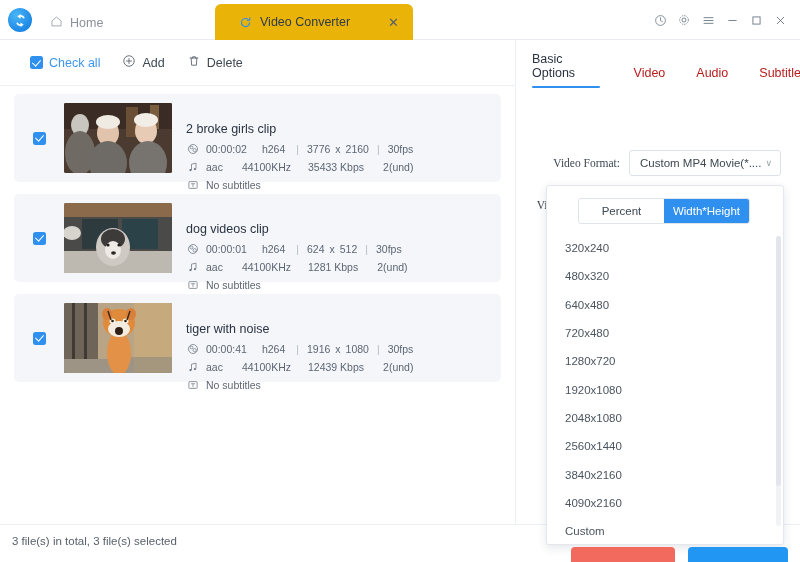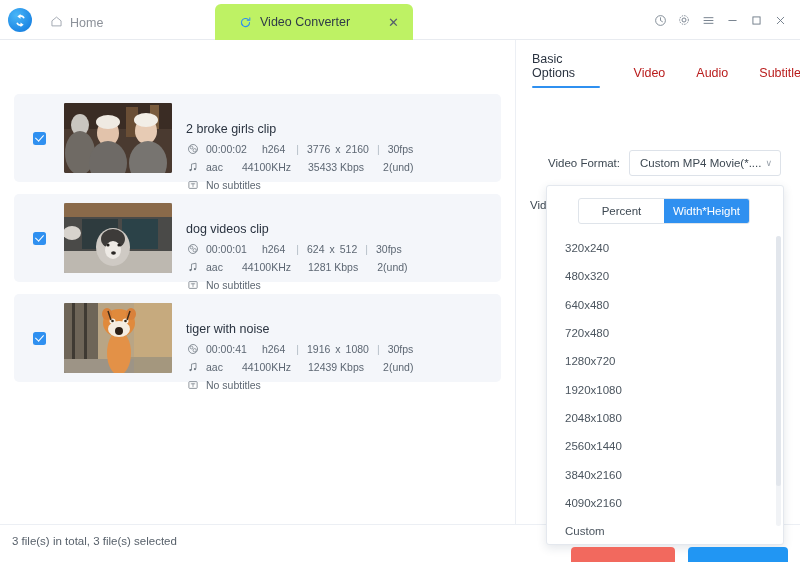--- a/index.html
+++ b/index.html
@@ -36,21 +36,21 @@
     height: 34px;
     display: flex; align-items: center; gap: 7px;
     padding: 0 14px 0 6px;
     color: #8a9099; font-size: 12.5px;
   }
   .home-tab .lbl { color: #8c9199; }
 
   .app-tab {
     position: absolute; left: 215px; top: 4px;
     width: 198px; height: 36px;
-    background: #bef264;
+    background: #eab308;
     border-radius: 6px 6px 0 0;
     display: flex; align-items: center;
   }
   .app-tab .tabicon { margin-left: 24px; display: flex; align-items: center; }
   .app-tab .tablabel {
     margin-left: 8px;
     color: #2f3b48; font-size: 12.5px;
   }
   .app-tab .tabclose {
     position: absolute; right: 14px; top: 50%; transform: translateY(-50%);
@@ -166,21 +166,21 @@
   #tab1 { margin-left: 34px; }
   #tab2 { margin-left: 31px; }
   #tab3 { margin-left: 31px; }
 
   .formrow {
     position: absolute; left: 0; width: 285px; height: 26px;
     display: flex; align-items: center;
   }
   .formrow .flabel {
     font-size: 11.5px; color: #3d4852;
-    width: 113px; text-align: right; padding-right: 9px;
+    width: 113px; text-align: right; padding-right: 9px; font-family: Liberation Serif, serif;
   }
   .select {
     width: 152px; height: 26px;
     border: 1px solid #dde2e9; border-radius: 3px;
     background: #fff;
     display: flex; align-items: center;
     padding: 0 8px 0 10px;
     font-size: 11.5px; color: #3d4852;
     position: relative;
   }
@@ -322,20 +322,43 @@
         </svg>
       </div>
       <div class="wb">
         <svg width="13" height="13" viewBox="0 0 16 16">
           <path d="M4 4l8 8M12 4l-8 8" stroke="#6a7683" stroke-width="1.1" stroke-linecap="round"></path>
         </svg>
       </div>
     </div>
   </div>
 
+  <div class="toolbar">
+    <div class="tb-item tb-check">
+      <span class="cbox"></span>
+      <span>Check all</span>
+    </div>
+    <div class="tb-item tb-add">
+      <span>
+        <svg width="14" height="14" viewBox="0 0 16 16">
+          <circle cx="8" cy="8" r="6" fill="none" stroke="#57606b" stroke-width="1"></circle>
+          <path d="M8 5.2v5.6M5.2 8h5.6" stroke="#57606b" stroke-width="1" stroke-linecap="round"></path>
+        </svg>
+      </span>
+      <span>Add</span>
+    </div>
+    <div class="tb-item tb-del">
+      <span>
+        <svg width="14" height="14" viewBox="0 0 16 16">
+          <path d="M3.6 4.6h8.8M6.4 4.6V3.2h3.2v1.4M4.7 4.6l.6 8.2h5.4l.6-8.2" fill="none" stroke="#57606b" stroke-width="1" stroke-linejoin="round" stroke-linecap="round"></path>
+        </svg>
+      </span>
+      <span>Delete</span>
+    </div>
+  </div>
 
   <div class="filelist">
 
     <div class="file-card">
       <span class="file-check"></span>
       <div class="thumb">
         <svg viewBox="0 0 108 70" preserveAspectRatio="none">
           <rect width="108" height="70" fill="#4a3a30"></rect>
           <rect x="0" y="0" width="108" height="26" fill="#3a2c24"></rect>
           <rect x="62" y="4" width="12" height="30" fill="#6a4e35"></rect>

